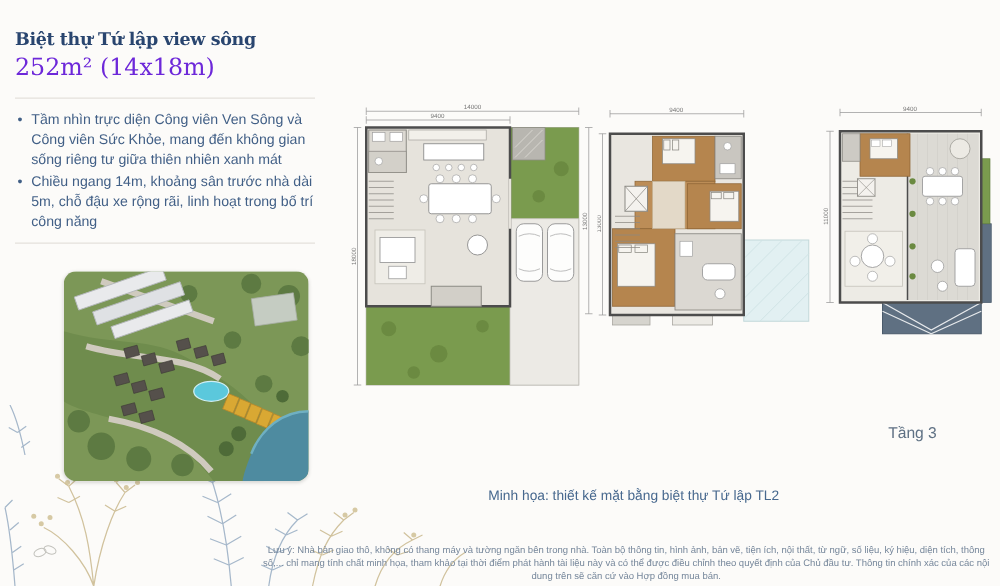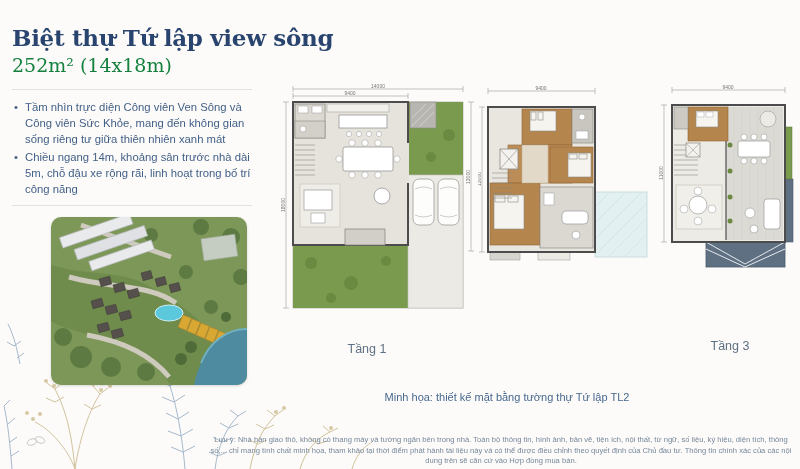--- a/index.html
+++ b/index.html
@@ -2,22 +2,22 @@
 <html><head>
 <meta charset="utf-8">
 <style>
   * { margin:0; padding:0; box-sizing:border-box; }
   html,body { width:800px; height:469px; }
   body { font-family:"Liberation Sans", sans-serif; }
   .page { position:relative; width:800px; height:469px; background:#fcfbf9; overflow:hidden; }
 
   
   .left-col { position:absolute; left:12px; top:24px; width:250px; }
-  .title { font-family:"DejaVu Serif", serif; font-weight:bold; font-size:23px; color:#29456f; white-space:nowrap; letter-spacing:-0.3px; }
-  .subtitle { font-family:"DejaVu Serif", serif; font-size:19px; color:#15803d; margin-top:3px; }
+  .title { font-family:"DejaVu Serif", serif; font-weight:bold; font-size:14px; color:#29456f; white-space:nowrap; letter-spacing:-0.3px; }
+  .subtitle { font-family:"DejaVu Serif", serif; font-size:19px; color:#6d28d9; margin-top:3px; }
   .divider { border:none; border-top:1px solid #e3e1dc; width:240px; margin-top:13px; }
   .bullets { list-style:none; margin-top:9px; width:246px; }
   .bullets li { position:relative; padding-left:13px; font-size:11.3px; line-height:1.42; color:#415f86; margin-bottom:2px; }
   .bullets li .dot { position:absolute; left:2px; top:0; color:#415f86; }
   .divider2 { border:none; border-top:1px solid #e3e1dc; width:240px; margin-top:8px; }
 
   
   .aerial { position:absolute; left:51px; top:217px; width:196px; height:168px; border-radius:10px; overflow:hidden; box-shadow:0 1px 3px rgba(0,0,0,.15); }
 
   
@@ -230,21 +230,20 @@
       <circle cx="58" cy="76" r="3.2"></circle>
         <circle cx="116" cy="76" r="3.2"></circle>
     </g>
     <circle cx="101" cy="113" r="8" fill="#fff" stroke="#8a8a8a" stroke-width="0.7"></circle>
     <rect x="19" y="101" width="40" height="43" fill="#efede7" stroke="#c9c6be" stroke-width="0.7"></rect>
     <rect x="23" y="107" width="28" height="20" fill="#ffffff" stroke="#999" stroke-width="0.7"></rect>
     <rect x="30" y="130" width="14" height="10" fill="#ffffff" stroke="#999" stroke-width="0.6"></rect>
     <rect x="64" y="146" width="40" height="16" fill="#d2cfc8" stroke="#8c8a84" stroke-width="0.8"></rect>
     <line x1="127" y1="60" x2="127" y2="100" stroke="#e6e3dc" stroke-width="2"></line>
   </svg>
-  <div class="plan-label" style="left:287px;top:342px;width:160px">Tầng 1</div>
 
   <svg class="plan" style="left:478px;top:83px" width="176" height="250" viewBox="0 0 176 250">
     <g stroke="#9a9a9a" stroke-width="0.6" fill="none">
       <line x1="10" y1="8" x2="117" y2="8"></line>
         <line x1="10" y1="5" x2="10" y2="11"></line>
         <line x1="117" y1="5" x2="117" y2="11"></line>
       <line x1="4" y1="24" x2="4" y2="169"></line>
         <line x1="1" y1="24" x2="7" y2="24"></line>
         <line x1="1" y1="169" x2="7" y2="169"></line>
     </g>
@@ -385,20 +384,20 @@
     <circle cx="52" cy="122" r="9" fill="#fff" stroke="#999" stroke-width="0.7"></circle>
     <g fill="#fff" stroke="#999" stroke-width="0.5">
       <circle cx="52" cy="108" r="4"></circle>
         <circle cx="38" cy="126" r="4"></circle>
         <circle cx="66" cy="126" r="4"></circle>
         <circle cx="52" cy="138" r="4"></circle>
     </g>
   </svg>
   <div class="plan-label" style="left:650px;top:339px;width:160px">Tầng 3</div>
 
-  <div class="caption">Minh họa: thiết kế mặt bằng tường thự Tứ lập TL2</div>
+  <div class="caption">Minh họa: thiết kế mặt bằng biệt thự Tứ lập TL2</div>
 
   <p class="footnote">
     <b>Lưu ý:</b>
     <span>Nhà bàn giao thô, không có thang máy và tường ngăn bên trong nhà. Toàn bộ thông tin, hình ảnh, bản vẽ, tiện ích, nội thất, từ ngữ, số liệu, ký hiệu, diện tích, thông số,... chỉ mang tính chất minh họa, tham khảo tại thời điểm phát hành tài liệu này và có thể được điều chỉnh theo quyết định của Chủ đầu tư. Thông tin chính xác của các nội dung trên sẽ căn cứ vào Hợp đồng mua bán.</span>
   </p>
 
 </div>
 
 </body></html>

